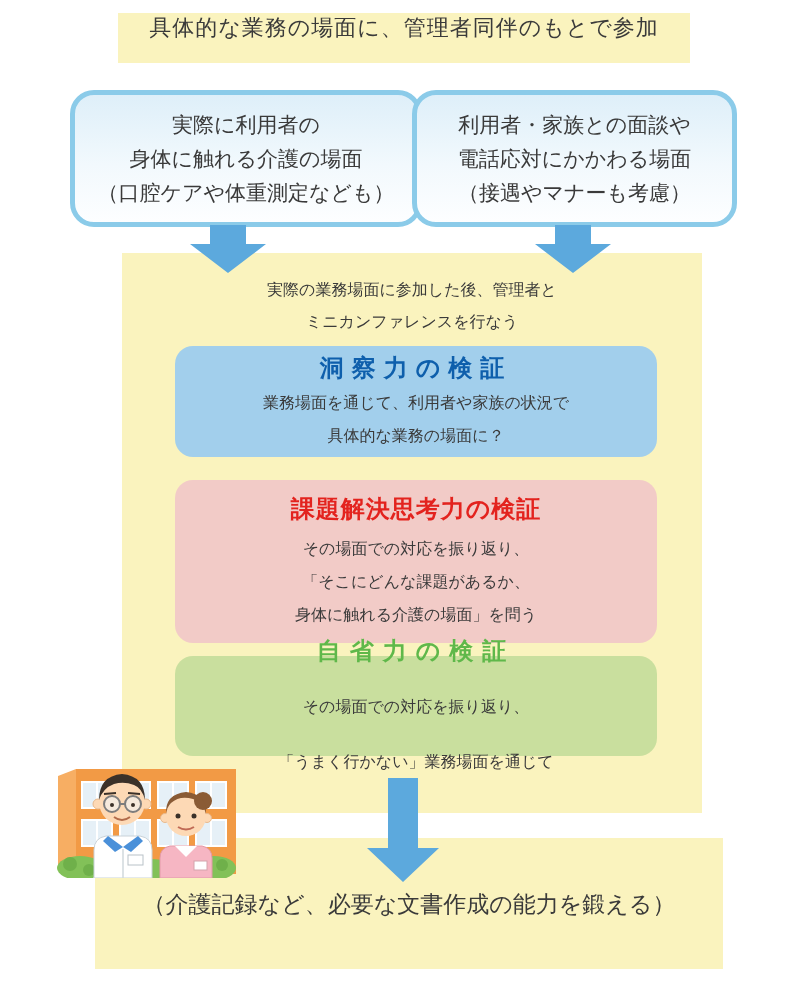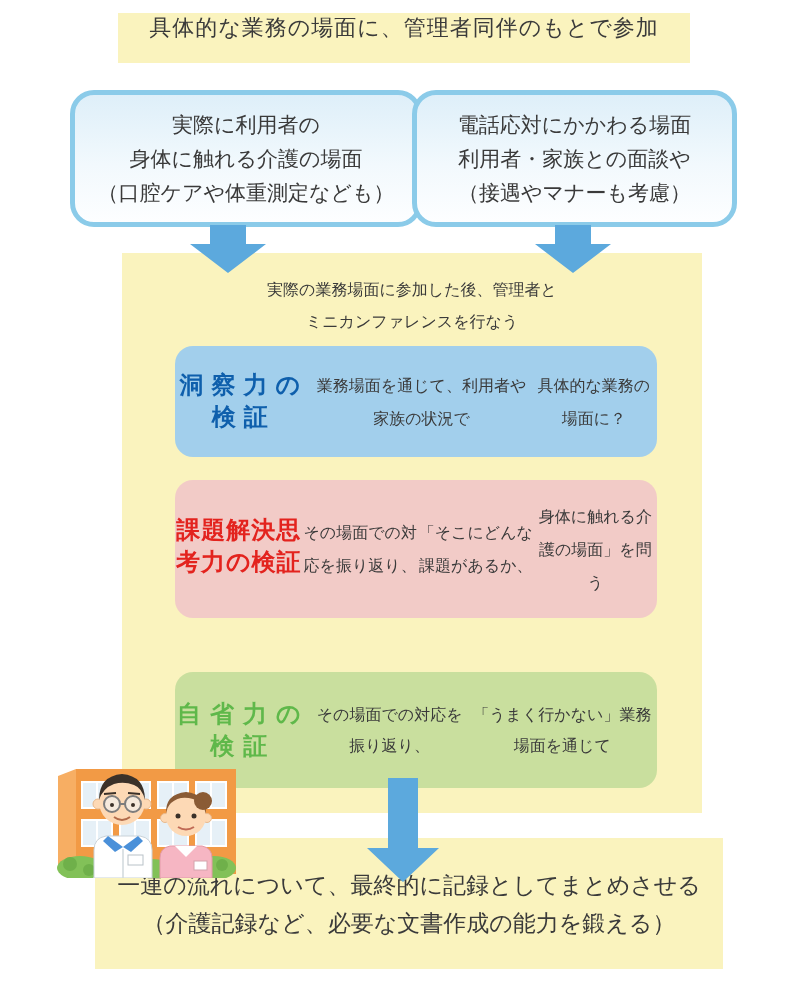--- a/index.html
+++ b/index.html
@@ -32,31 +32,31 @@
 
   .main-box { left:122px; top:253px; width:580px; height:560px; }
   .intro {
     position:absolute; top:21px; left:0; width:100%;
     text-align:center; font-size:16px; line-height:32px;
   }
 
   .panel {
     position:absolute; left:53px; width:482px; box-sizing:border-box;
     border-radius:18px; text-align:center;
-    display:flex; flex-direction:row; align-items:center; justify-content:center;
+    display:flex; flex-direction:column; align-items:center; justify-content:center;
   }
   .panel .title { font-weight:bold; font-size:24px; }
   .panel .line  { font-size:16px; }
   .panel-insight { top:93px;  height:111px; background:#A2CFEC; }
   .panel-insight .title { color:#0E5FAC; letter-spacing:8px; margin-bottom:2px; }
   .panel-insight .line  { line-height:33px; }
-  .panel-problem { top:227px; height:138px; background:#F2CBC7; }
+  .panel-problem { top:227px; height:163px; background:#F2CBC7; }
   .panel-problem .title { color:#E3231E; letter-spacing:1px; margin-bottom:7px; }
   .panel-problem .line  { line-height:33px; }
-  .panel-reflect { top:419px; height:116px; background:#C9DF9E; }
+  .panel-reflect { top:403px; height:100px; background:#C9DF9E;gap:24px; }
   .panel-reflect .title { color:#5FB84A; letter-spacing:9px; }
   .panel-reflect .line  { line-height:31px; }
 
   .summary {
     left:95px; top:838px; width:628px; height:131px;
     display:flex; flex-direction:column; align-items:center; justify-content:center;
     font-size:23px; line-height:38px; text-align:center;
   }
 
   .illu { position:absolute; left:56px; top:754px; z-index:6; }
@@ -69,22 +69,22 @@
   <div class="ybox banner-top">
     <span>具体的な業務の場面に、管理者同伴のもとで参加</span>
   </div>
 
   <div class="scene scene-left">
     <div>実際に利用者の</div>
     <div>身体に触れる介護の場面</div>
     <div>（口腔ケアや体重測定なども）</div>
   </div>
   <div class="scene scene-right">
+    <div>利用者・家族との面談や</div>
     <div>電話応対にかかわる場面</div>
-    <div>利用者・家族との面談や</div>
     <div>（接遇やマナーも考慮）</div>
   </div>
 
   <svg class="arrow arrow-left" width="76" height="48" viewBox="0 0 76 48">
     <polygon points="20,0 56,0 56,19 76,19 38,48 0,19 20,19" fill="#5CA9DD"></polygon>
   </svg>
   <svg class="arrow arrow-right" width="76" height="48" viewBox="0 0 76 48">
     <polygon points="20,0 56,0 56,19 76,19 38,48 0,19 20,19" fill="#5CA9DD"></polygon>
   </svg>
 
@@ -185,17 +185,16 @@
       <circle cx="130" cy="62" r="20" fill="#FDD9B5"></circle>
       <circle cx="147" cy="47" r="9" fill="#8A5B35"></circle>
       <path d="M110,60 Q109,40 130,38 Q151,40 150,60 Q147,48 137,45 Q124,41 115,49 Q111,53 110,60 Z" fill="#8A5B35"></path>
       <circle cx="122" cy="62" r="2.5" fill="#3B3129"></circle>
       <circle cx="138" cy="62" r="2.5" fill="#3B3129"></circle>
       <path d="M122,73 Q130,78 138,73" stroke="#C06A55" stroke-width="2" fill="none"></path>
     </g>
   </svg>
 
   <div class="ybox summary">
-    <div>一連の流れについて、最終的に記録としてまとめさせる</div>
     <div>（介護記録など、必要な文書作成の能力を鍛える）</div>
   </div>
 
 </div>
 
 </body></html>

